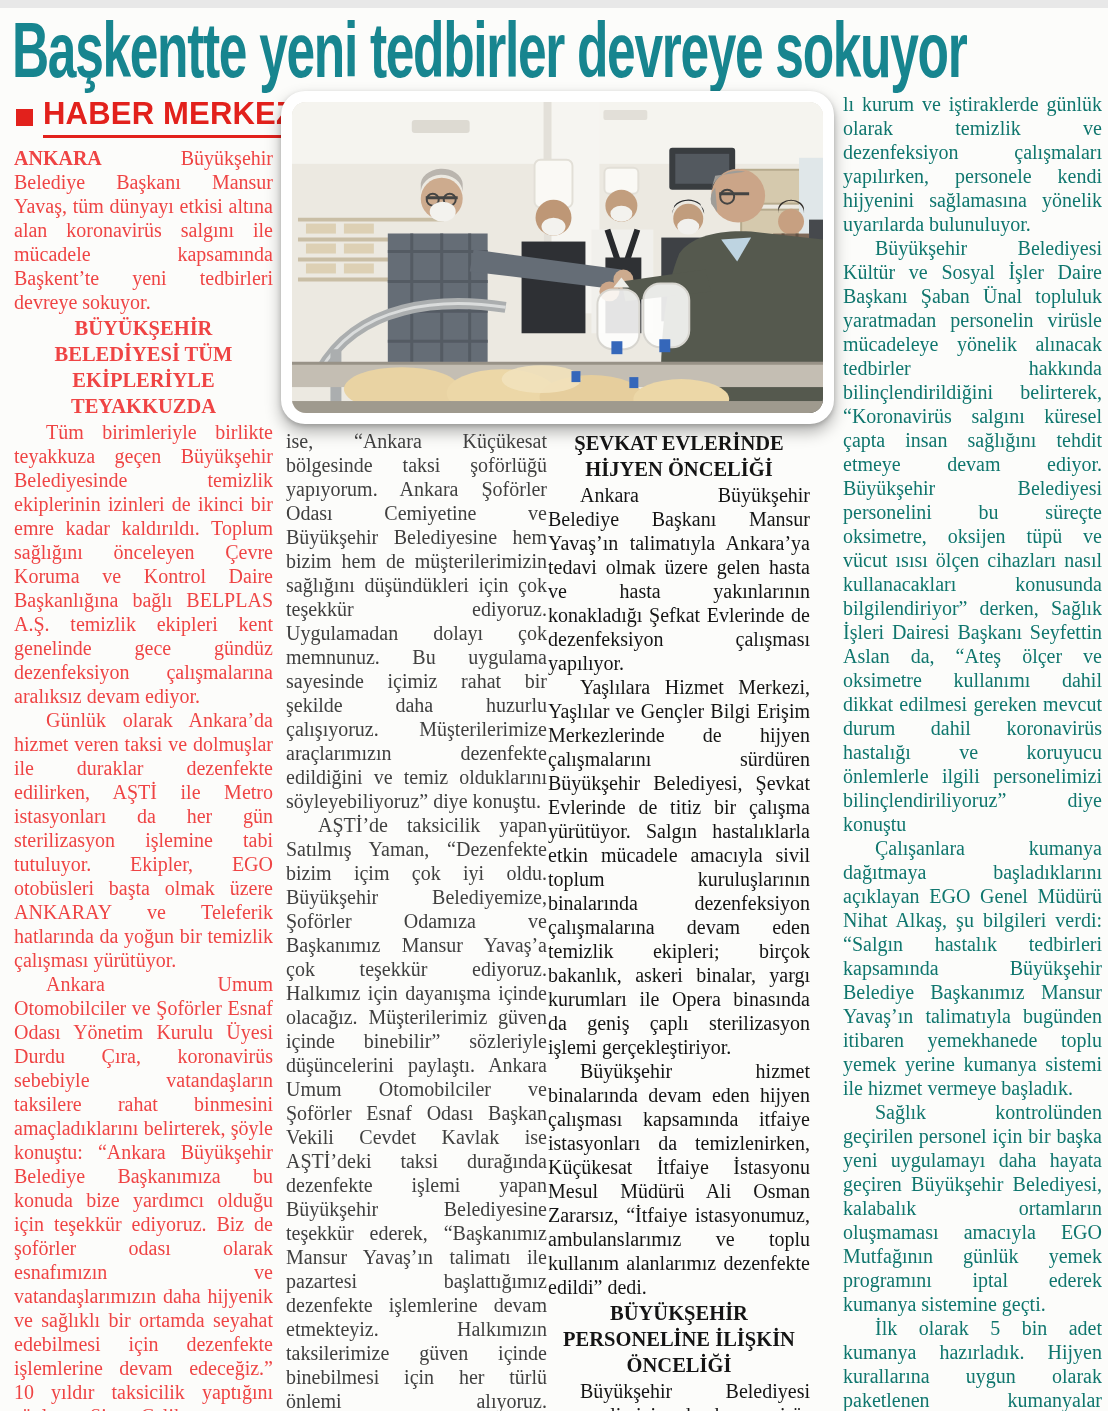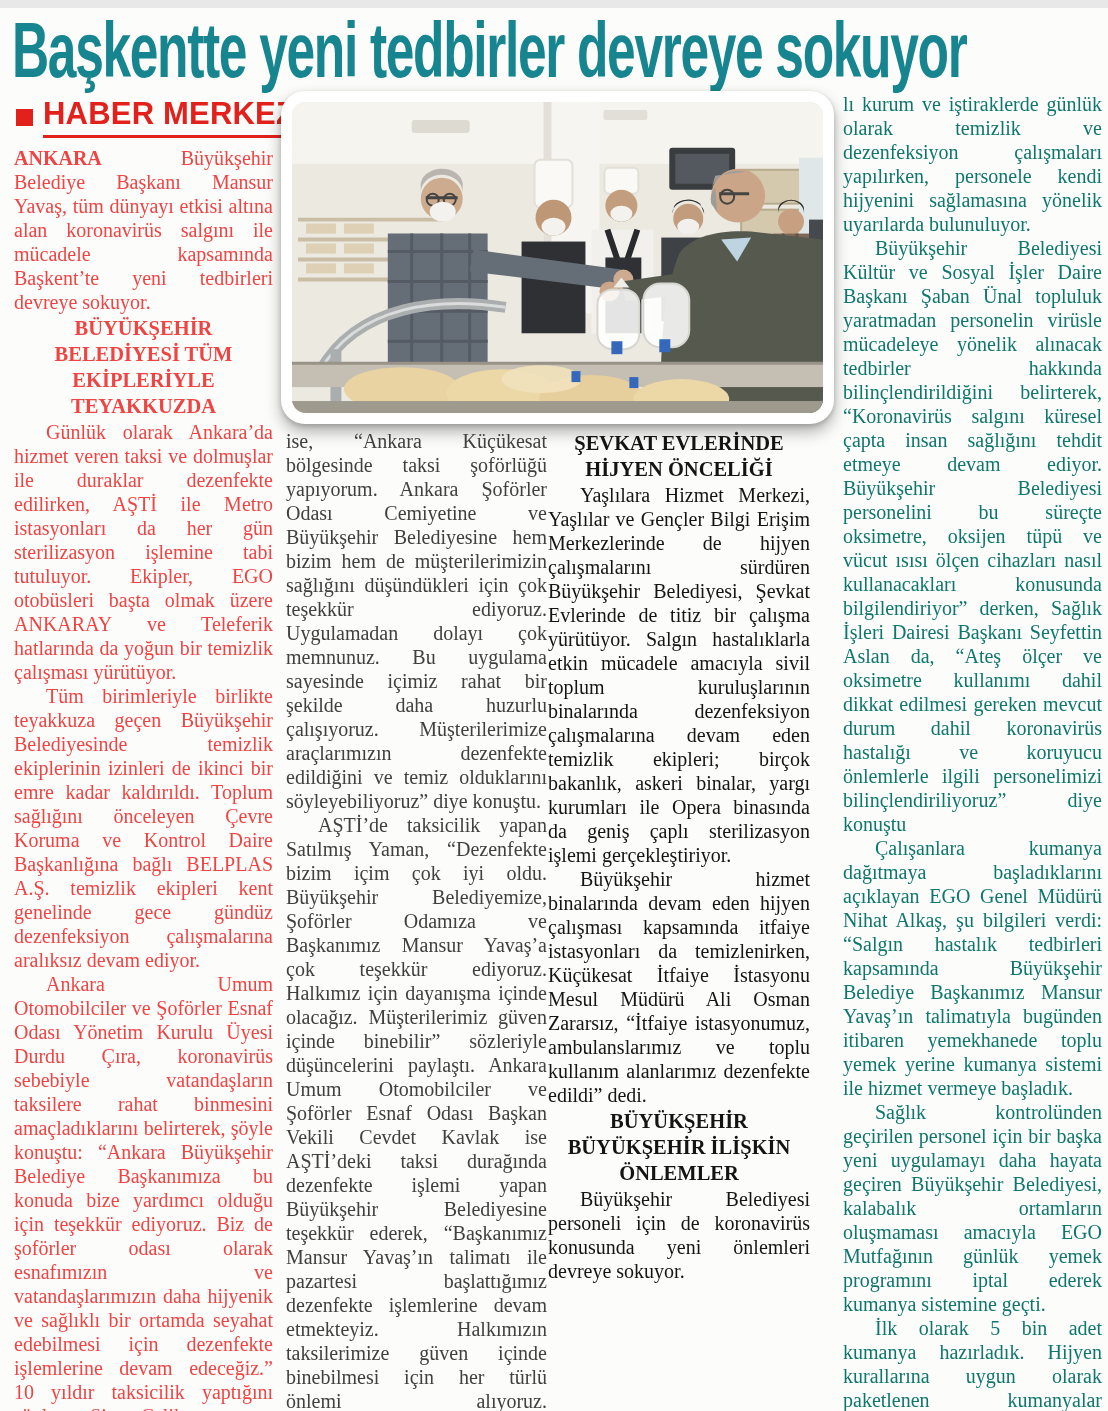--- a/index.html
+++ b/index.html
@@ -166,35 +166,36 @@
           <rect x="0" y="300" width="532" height="12" fill="#9b958a"></rect>
         </g>
         <rect width="532" height="312" fill="#f0e8d8" opacity="0.06"></rect>
       </svg>
     </div>
   </div>
 
   <div class="col" id="col1" style="color: #ef4444;">
     <p class="para noindent"><span class="lead-word">ANKARA</span><span> Büyükşehir Belediye Başkanı Mansur Yavaş, tüm dünyayı etkisi altına alan koronavirüs salgını ile mücadele kapsamında Başkent’te yeni tedbirleri devreye sokuyor.</span></p>
     <p class="subhead">BÜYÜKŞEHİR BELEDİYESİ TÜM EKİPLERİYLE TEYAKKUZDA</p>
+    <p class="para">Tüm birimleriyle birlikte teyakkuza geçen Büyükşehir Belediyesinde temizlik ekiplerinin izinleri de ikinci bir emre kadar kaldırıldı. Toplum sağlığını önceleyen Çevre Koruma ve Kontrol Daire Başkanlığına bağlı BELPLAS A.Ş. temizlik ekipleri kent genelinde gece gündüz dezenfeksiyon çalışmalarına aralıksız devam ediyor.</p>
     <p class="para">Günlük olarak Ankara’da hizmet veren taksi ve dolmuşlar ile duraklar dezenfekte edilirken, AŞTİ ile Metro istasyonları da her gün sterilizasyon işlemine tabi tutuluyor. Ekipler, EGO otobüsleri başta olmak üzere ANKARAY ve Teleferik hatlarında da yoğun bir temizlik çalışması yürütüyor.</p>
-    <p class="para">Tüm birimleriyle birlikte teyakkuza geçen Büyükşehir Belediyesinde temizlik ekiplerinin izinleri de ikinci bir emre kadar kaldırıldı. Toplum sağlığını önceleyen Çevre Koruma ve Kontrol Daire Başkanlığına bağlı BELPLAS A.Ş. temizlik ekipleri kent genelinde gece gündüz dezenfeksiyon çalışmalarına aralıksız devam ediyor.</p>
     <p class="para">Ankara Umum Otomobilciler ve Şoförler Esnaf Odası Yönetim Kurulu Üyesi Durdu Çıra, koronavirüs sebebiyle vatandaşların taksilere rahat binmesini amaçladıklarını belirterek, şöyle konuştu: “Ankara Büyükşehir Belediye Başkanımıza bu konuda bize yardımcı olduğu için teşekkür ediyoruz. Biz de şoförler odası olarak esnafımızın ve vatandaşlarımızın daha hijyenik ve sağlıklı bir ortamda seyahat edebilmesi için dezenfekte işlemlerine devam edeceğiz.” 10 yıldır taksicilik yaptığını söyleyen Sinan Çelik</p>
   </div>
 
   <div class="col" id="col2" style="color: #404040;">
     <p class="para noindent">ise, “Ankara Küçükesat bölgesinde taksi şoförlüğü yapıyorum. Ankara Şoförler Odası Cemiyetine ve Büyükşehir Belediyesine hem bizim hem de müşterilerimizin sağlığını düşündükleri için çok teşekkür ediyoruz. Uygulamadan dolayı çok memnunuz. Bu uygulama sayesinde içimiz rahat bir şekilde daha huzurlu çalışıyoruz. Müşterilerimize araçlarımızın dezenfekte edildiğini ve temiz olduklarını söyleyebiliyoruz” diye konuştu.</p>
     <p class="para">AŞTİ’de taksicilik yapan Satılmış Yaman, “Dezenfekte bizim içim çok iyi oldu. Büyükşehir Belediyemize, Şoförler Odamıza ve Başkanımız Mansur Yavaş’a çok teşekkür ediyoruz. Halkımız için dayanışma içinde olacağız. Müşterilerimiz güven içinde binebilir” sözleriyle düşüncelerini paylaştı. Ankara Umum Otomobilciler ve Şoförler Esnaf Odası Başkan Vekili Cevdet Kavlak ise AŞTİ’deki taksi durağında dezenfekte işlemi yapan Büyükşehir Belediyesine teşekkür ederek, “Başkanımız Mansur Yavaş’ın talimatı ile pazartesi başlattığımız dezenfekte işlemlerine devam etmekteyiz. Halkımızın taksilerimize güven içinde binebilmesi için her türlü önlemi alıyoruz. Vatandaşlarımızın can sağlığı bizim için çok önemli” değerlendirmesinde bulunurken, taksici esnafı Murat Eğilmez, “Büyükşehir Belediyesi Başkanımıza ve Sağlık İşlerine çok teşekkür ediyoruz” dedi.</p>
   </div>
 
   <div class="col" id="col3" style="color: rgb(20, 20, 20);">
     <p class="subhead">ŞEVKAT EVLERİNDE HİJYEN ÖNCELİĞİ</p>
+    <p class="para">Ankara Büyükşehir Belediye Başkanı Mansur Yavaş’ın talimatıyla Ankara’ya tedavi olmak üzere gelen hasta ve hasta yakınlarının konakladığı Şefkat Evlerinde de dezenfeksiyon çalışması yapılıyor.</p>
     <p class="para">Yaşlılara Hizmet Merkezi, Yaşlılar ve Gençler Bilgi Erişim Merkezlerinde de hijyen çalışmalarını sürdüren Büyükşehir Belediyesi, Şevkat Evlerinde de titiz bir çalışma yürütüyor. Salgın hastalıklarla etkin mücadele amacıyla sivil toplum kuruluşlarının binalarında dezenfeksiyon çalışmalarına devam eden temizlik ekipleri; birçok bakanlık, askeri binalar, yargı kurumları ile Opera binasında da geniş çaplı sterilizasyon işlemi gerçekleştiriyor.</p>
     <p class="para">Büyükşehir hizmet binalarında devam eden hijyen çalışması kapsamında itfaiye istasyonları da temizlenirken, Küçükesat İtfaiye İstasyonu Mesul Müdürü Ali Osman Zararsız, “İtfaiye istasyonumuz, ambulanslarımız ve toplu kullanım alanlarımız dezenfekte edildi” dedi.</p>
-    <p class="subhead">BÜYÜKŞEHİR BÜYÜKŞEHİR İLİŞKİN ÖNLEMLER</p>
+    <p class="subhead">BÜYÜKŞEHİR PERSONELİNE İLİŞKİN ÖNCELİĞİ</p>
     <p class="para">Büyükşehir Belediyesi personeli için de koronavirüs konusunda yeni önlemleri devreye sokuyor.</p>
 
   </div>
 
   <div class="col" id="col4" style="color: #0f766e;">
     <p class="para noindent">lı kurum ve iştiraklerde günlük olarak temizlik ve dezenfeksiyon çalışmaları yapılırken, personele kendi hijyenini sağlamasına yönelik uyarılarda bulunuluyor.</p>
     <p class="para">Büyükşehir Belediyesi Kültür ve Sosyal İşler Daire Başkanı Şaban Ünal topluluk yaratmadan personelin virüsle mücadeleye yönelik alınacak tedbirler hakkında bilinçlendirildiğini belirterek, “Koronavirüs salgını küresel çapta insan sağlığını tehdit etmeye devam ediyor. Büyükşehir Belediyesi personelini bu süreçte oksimetre, oksijen tüpü ve vücut ısısı ölçen cihazları nasıl kullanacakları konusunda bilgilendiriyor” derken, Sağlık İşleri Dairesi Başkanı Seyfettin Aslan da, “Ateş ölçer ve oksimetre kullanımı dahil dikkat edilmesi gereken mevcut durum dahil koronavirüs hastalığı ve koruyucu önlemlerle ilgili personelimizi bilinçlendiriliyoruz” diye konuştu</p>
     <p class="para">Çalışanlara kumanya dağıtmaya başladıklarını açıklayan EGO Genel Müdürü Nihat Alkaş, şu bilgileri verdi: “Salgın hastalık tedbirleri kapsamında Büyükşehir Belediye Başkanımız Mansur Yavaş’ın talimatıyla bugünden itibaren yemekhanede toplu yemek yerine kumanya sistemi ile hizmet vermeye başladık.</p>
     <p class="para">Sağlık kontrolünden geçirilen personel için bir başka yeni uygulamayı daha hayata geçiren Büyükşehir Belediyesi, kalabalık ortamların oluşmaması amacıyla EGO Mutfağının günlük yemek programını iptal ederek kumanya sistemine geçti.</p>
     <p class="para">İlk olarak 5 bin adet kumanya hazırladık. Hijyen kurallarına uygun olarak paketlenen kumanyalar öncelikle personelimizin sosyal mesafesi korunarak dağıtılacak. Yarından itibaren kumanya dağıtımını katlarda gerçekleştireceğiz. EGO Mutfağında hazırlanan kumanyalar dış birimlere de ulaştırılacak.”</p>

